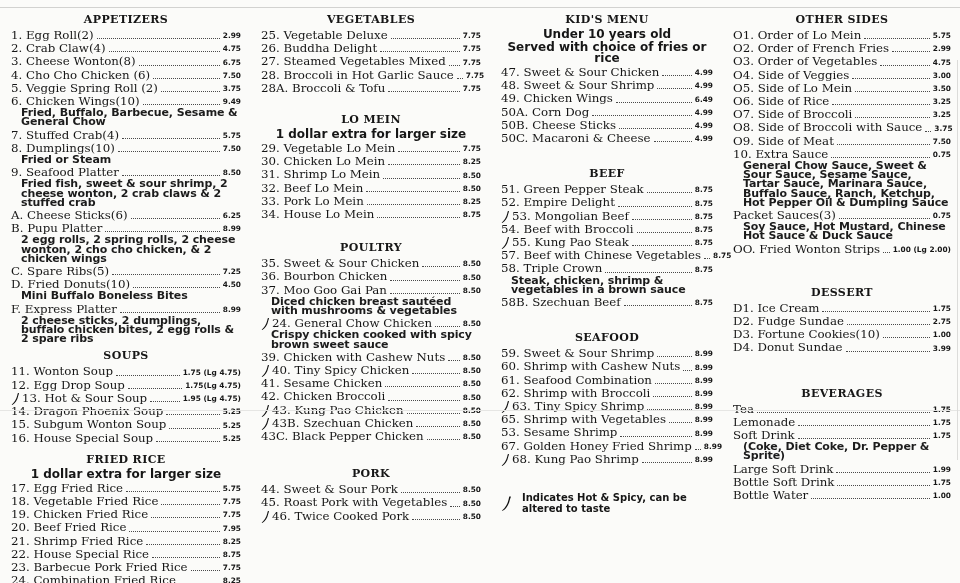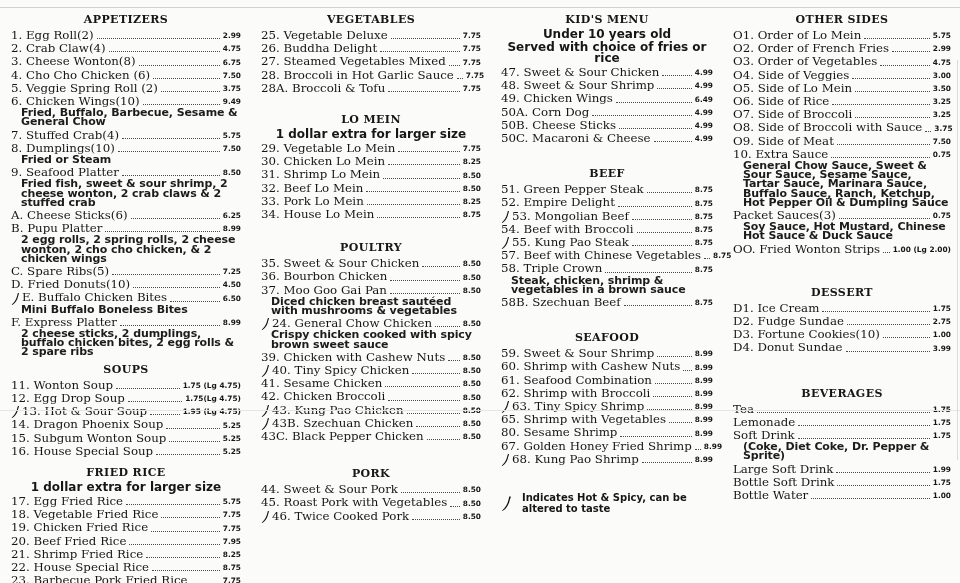--- a/index.html
+++ b/index.html
@@ -128,30 +128,20 @@
         <div class="item">
           <span class="iname">C. Spare Ribs(5)</span>
           <span class="dots"></span>
           <span class="price">7.25</span>
         </div>
         <div class="item">
           <span class="iname">D. Fried Donuts(10)</span>
           <span class="dots"></span>
           <span class="price">4.50</span>
         </div>
-        <div class="item">
-          <span class="pepper">
-            <svg viewBox="0 0 14 20" xmlns="http://www.w3.org/2000/svg">
-              <path d="M1 19.6 C4.6 17 8.2 12 9.6 5.8 L10.4 2.4 C10.7 1.3 12 1.1 12.4 2.1 C12.6 2.6 12.4 3.1 12 3.5 L11.2 6.3 C10 12.8 6.2 17.9 2 20 Z"></path>
-            </svg>
-          </span>
-          <span class="iname">E. Buffalo Chicken Bites</span>
-          <span class="dots"></span>
-          <span class="price">6.50</span>
-        </div>
         <div class="note">Mini Buffalo Boneless Bites</div>
         <div class="item">
           <span class="iname">F. Express Platter</span>
           <span class="dots"></span>
           <span class="price">8.99</span>
         </div>
         <div class="note">2 cheese sticks, 2 dumplings, buffalo chicken bites, 2 egg rolls &amp; 2 spare ribs</div>
       </div>
       <div class="section">
         <div class="sec-title">SOUPS</div>
@@ -524,21 +514,21 @@
           <span class="iname">63. Tiny Spicy Shrimp</span>
           <span class="dots"></span>
           <span class="price">8.99</span>
         </div>
         <div class="item">
           <span class="iname">65. Shrimp with Vegetables</span>
           <span class="dots"></span>
           <span class="price">8.99</span>
         </div>
         <div class="item">
-          <span class="iname">80. Sesame Shrimp</span>
+          <span class="iname">53. Sesame Shrimp</span>
           <span class="dots"></span>
           <span class="price">8.99</span>
         </div>
         <div class="item">
           <span class="iname">67. Golden Honey Fried Shrimp</span>
           <span class="dots"></span>
           <span class="price">8.99</span>
         </div>
         <div class="item">
           <span class="pepper">

